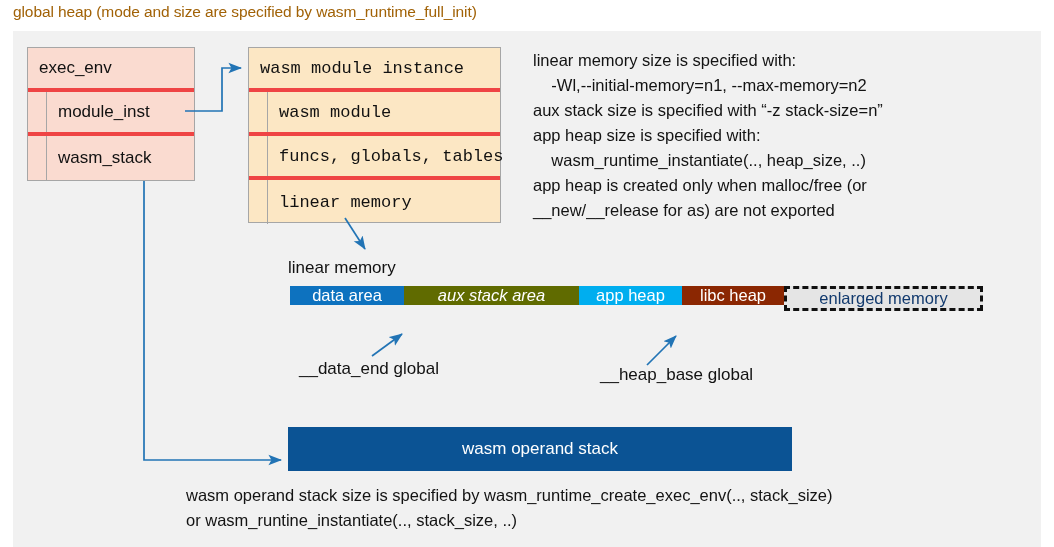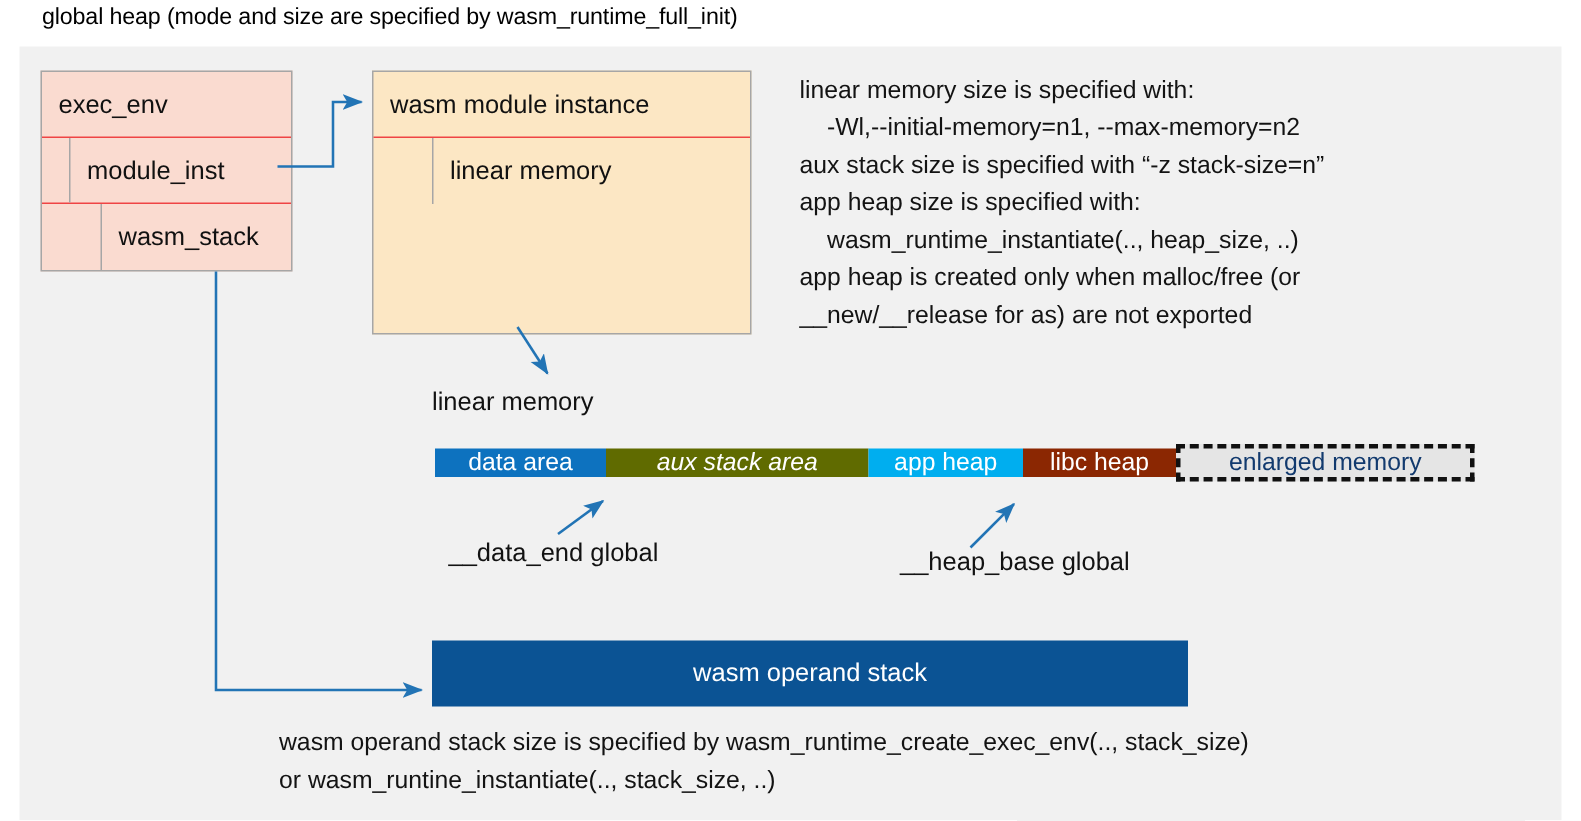--- a/index.html
+++ b/index.html
@@ -21,41 +21,41 @@
   .canvas {
     position: absolute;
     left: 13px;
     top: 31px;
     width: 1028px;
     height: 516px;
     background: #f1f1f1;
   }
   #title {
     position: absolute;
-    left: 28px;
+    left: 13px;
     top: 3px;
     font-size: 15.5px;
-    color: #000000;
+    color: #a16207;
     white-space: nowrap;
     letter-spacing: -0.1px;
   }
 
   
   .struct {
     position: absolute;
     box-sizing: border-box;
     border: 1px solid #a6a6a6;
   }
   .struct .row {
     box-sizing: border-box;
     display: flex;
     align-items: center;
-    border-bottom: 1px solid #ef4444;
-  }
-  .struct .row:last-child { border-bottom: none; padding-left: 21px; }
+    border-bottom: 4px solid #ef4444;
+  }
+  .struct .row:last-child { border-bottom: none; }
   .struct .gutter {
     box-sizing: border-box;
     height: 100%;
     border-right: 1px solid #a6a6a6;
     flex: 0 0 auto;
   }
   .struct .label {
     padding-left: 11px;
     font-size: 17px;
     color: #111111;
@@ -99,21 +99,21 @@
     left: 288px; top: 258px;
     font-size: 17px;
     color: #121212;
     white-space: nowrap;
   }
   #memory-bar {
     position: absolute;
     left: 290px; top: 286px;
     height: 44px;
     display: flex;
-    align-items: center;
+    align-items: flex-start;
   }
   .seg {
     display: flex;
     align-items: center;
     justify-content: center;
     color: #ffffff;
     font-size: 16.5px;
     white-space: nowrap;
     box-sizing: border-box;
   }
@@ -181,23 +181,31 @@
     <div class="row sub">
       <span class="gutter"></span>
       <span class="label">module_inst</span>
     </div>
     <div class="row sub">
       <span class="gutter"></span>
       <span class="label">wasm_stack</span>
     </div>
   </div>
 
-  <div class="struct" id="wmi" style="background: rgb(252, 231, 196);">
+  <div class="struct" id="wmi" style="background: rgb(252, 231, 196); font-family: Liberation Mono, monospace;">
     <div class="row hdr">
       <span class="label">wasm module instance</span>
+    </div>
+    <div class="row sub">
+      <span class="gutter"></span>
+      <span class="label">wasm module</span>
+    </div>
+    <div class="row sub">
+      <span class="gutter"></span>
+      <span class="label">funcs, globals, tables</span>
     </div>
     <div class="row sub">
       <span class="gutter"></span>
       <span class="label">linear memory</span>
     </div>
   </div>
 
   <div id="notes">linear memory size is specified with:
     -Wl,--initial-memory=n1, --max-memory=n2
 aux stack size is specified with “-z stack-size=n”

